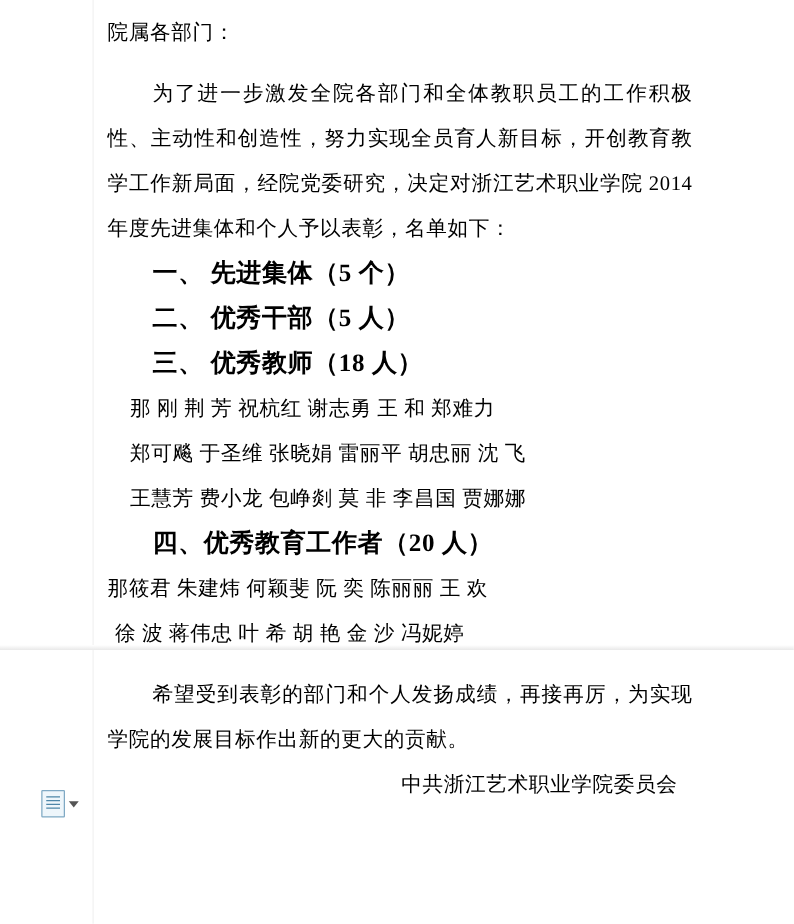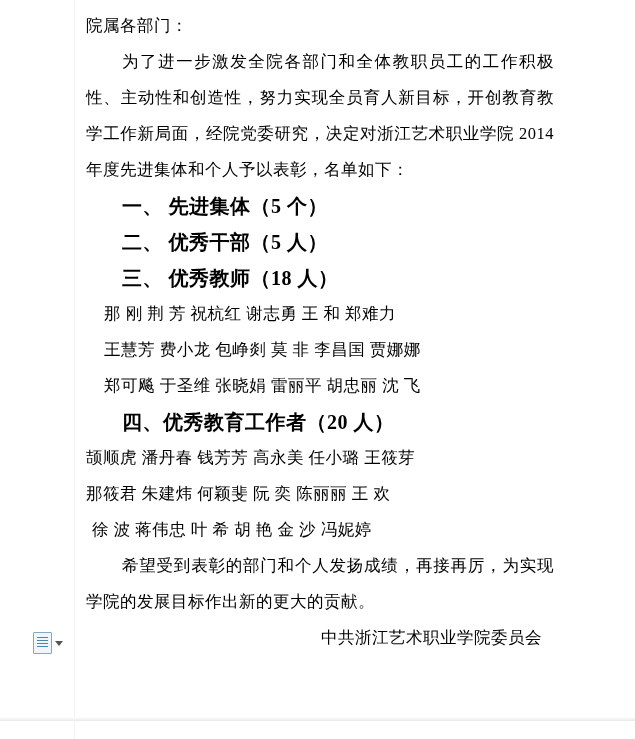--- a/index.html
+++ b/index.html
@@ -15,21 +15,21 @@
     color: #000000;
     overflow: hidden;
   }
 
   
   #page {
     position: absolute;
     left: 0;
     top: 0;
     width: 635px;
-    height: 721px;
+    height: 520px;
     background: #ffffff;
   }
 
   
   #left-rule {
     position: absolute;
     left: 74px;
     top: 0;
     width: 1px;
     height: 739px;
@@ -59,20 +59,21 @@
     letter-spacing: 0.5px;
     white-space: nowrap;
   }
   .para.indent2 {
     text-indent: 36px;
   }
   .para.just {
     white-space: normal;
     text-align: justify;
     text-justify: inter-ideograph;
+    margin-top: 13px;
   }
 
   .heading {
     font-size: 20px;
     line-height: 36px;
     font-weight: bold;
     letter-spacing: 0.5px;
     text-indent: 36px;
     white-space: nowrap;
   }
@@ -154,25 +155,24 @@
     <div class="para">院属各部门：</div>
 
     <div class="para just indent2">为了进一步激发全院各部门和全体教职员工的工作积极性、主动性和创造性，努力实现全员育人新目标，开创教育教学工作新局面，经院党委研究，决定对浙江艺术职业学院 2014 年度先进集体和个人予以表彰，名单如下：</div>
 
     <div class="heading">一、 先进集体（5 个）</div>
 
     <div class="heading">二、 优秀干部（5 人）</div>
 
     <div class="heading">三、 优秀教师（18 人）</div>
     <div class="names pad-left">那  刚  荆  芳   祝杭红   谢志勇   王   和  郑难力</div>
+    <div class="names pad-left">郑可飚  于圣维   张晓娟  雷丽平  胡忠丽   沈  飞</div>
     <div class="names pad-left">王慧芳   费小龙  包峥剡  莫  非   李昌国   贾娜娜</div>
-    <div class="names pad-left">郑可飚  于圣维   张晓娟  雷丽平  胡忠丽   沈  飞</div>
 
     <div class="heading">四、优秀教育工作者（20 人）</div>
-    <div class="names pad-left-0">颉顺虎   潘丹春   钱芳芳   高永美   任小璐  王筱芽</div>
     <div class="names pad-left-0">那筱君  朱建炜   何颖斐   阮  奕  陈丽丽   王  欢</div>
     <div class="names pad-left-sm">徐  波  蒋伟忠    叶  希   胡  艳  金  沙  冯妮婷</div>
 
     <div class="para just indent2">希望受到表彰的部门和个人发扬成绩，再接再厉，为实现学院的发展目标作出新的更大的贡献。</div>
 
     <div class="sign">中共浙江艺术职业学院委员会</div>
 
   </div>
 
   <div id="anchor-object">

